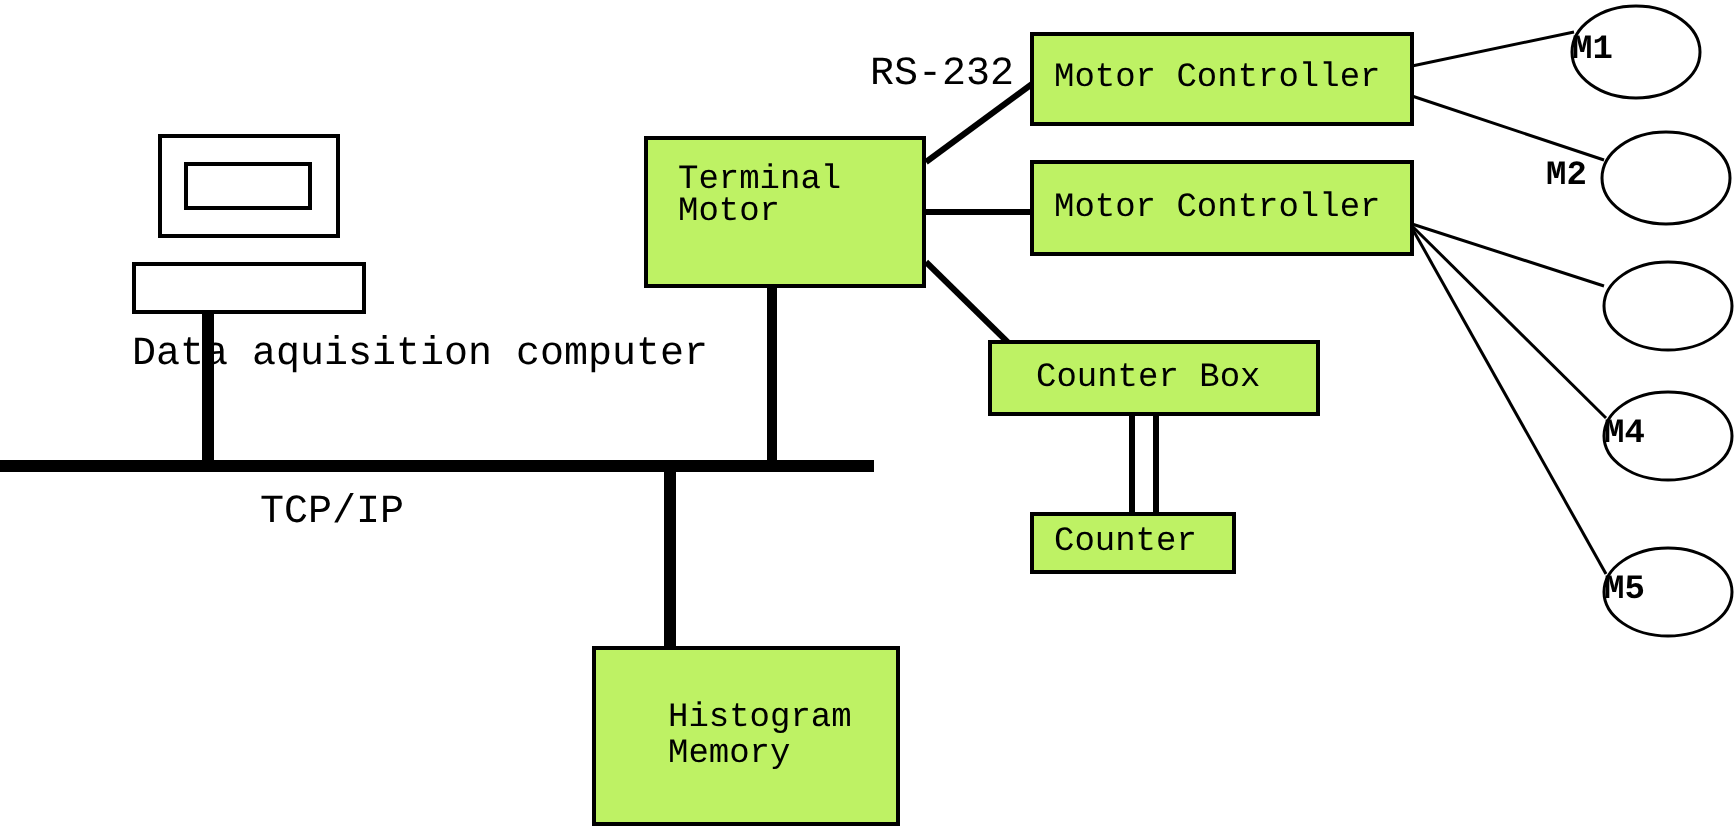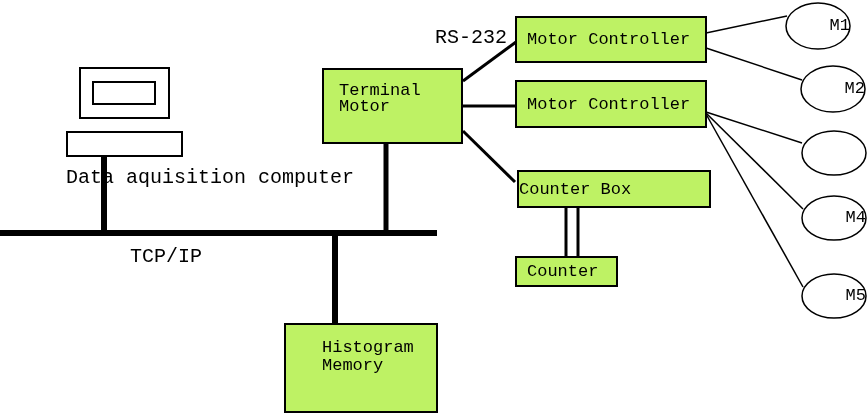--- a/index.html
+++ b/index.html
@@ -36,23 +36,24 @@
     z-index: 3;
     font-size: 20px;
     white-space: nowrap;
     line-height: 18px;
   }
   .two-line { line-height: 16px; }
   .motor-label {
     position: absolute;
     z-index: 3;
     width: 64px;
-    text-align: right;
+    text-align: left;
     font-size: 17px;
     line-height: 22px;
+    font-weight: bold;
   }
   .icon-part {
     position: absolute;
     box-sizing: border-box;
     border: 2px solid #000000;
     background: #ffffff;
     z-index: 2;
   }
   .icon-part.screen { background: #ffffff; }
 </style>
@@ -99,38 +100,38 @@
   </div>
 
   <div class="box center-v" style="left:515px; top:16px; width:192px; height:47px; padding-left:10px;">
     <span>Motor Controller</span>
   </div>
 
   <div class="box center-v" style="left:515px; top:80px; width:192px; height:48px; padding-left:10px;">
     <span>Motor Controller</span>
   </div>
 
-  <div class="box center-v" style="left:517px; top:170px; width:194px; height:38px; padding-left:0;">
+  <div class="box center-v" style="left:494px; top:170px; width:166px; height:38px; padding-left:22px;">
     <span>Counter Box</span>
   </div>
 
   <div class="box center-v" style="left:515px; top:256px; width:103px; height:31px; padding-left:10px;">
     <span>Counter</span>
   </div>
 
-  <div class="box two-line" style="left:284px; top:323px; width:154px; height:90px; padding:14px 0 0 36px; line-height:18px;">
+  <div class="box two-line" style="left:296px; top:323px; width:154px; height:90px; padding:26px 0 0 36px; line-height:18px;">
     <div>Histogram</div>
     <div>Memory</div>
   </div>
 
   <div class="lbl" style="left:66px; top:169px;">Data aquisition computer</div>
 
   <div class="lbl" style="left:130px; top:248px;">TCP/IP</div>
 
   <div class="lbl" style="left:435px; top:29px;">RS-232</div>
 
   <div class="motor-label" style="left:786px; top:15px;">M1</div>
-  <div class="motor-label" style="left:801px; top:78px;">M2</div>
+  <div class="motor-label" style="left:773px; top:78px;">M2</div>
   <div class="motor-label" style="left:844px; top:142px;margin-left:24px;">M3</div>
   <div class="motor-label" style="left:802px; top:207px;">M4</div>
   <div class="motor-label" style="left:802px; top:285px;">M5</div>
 
 </div>
 
 </body></html>

